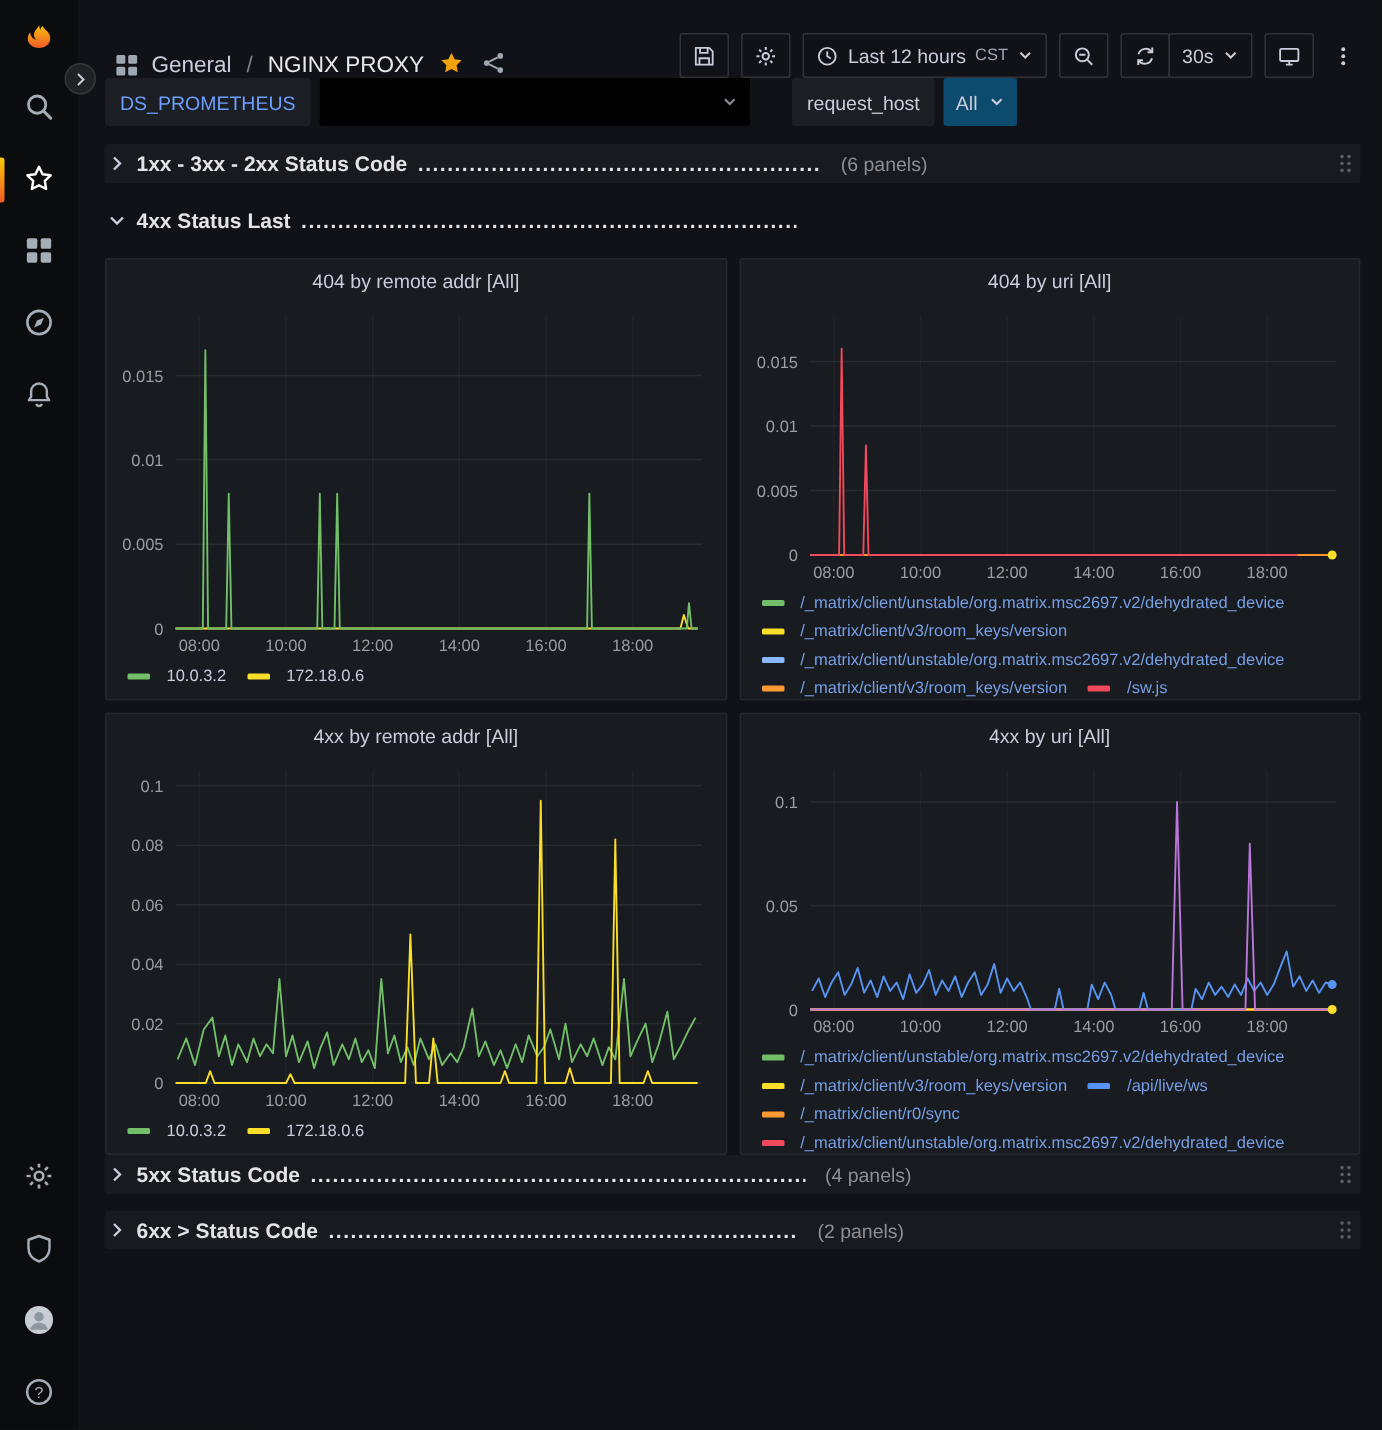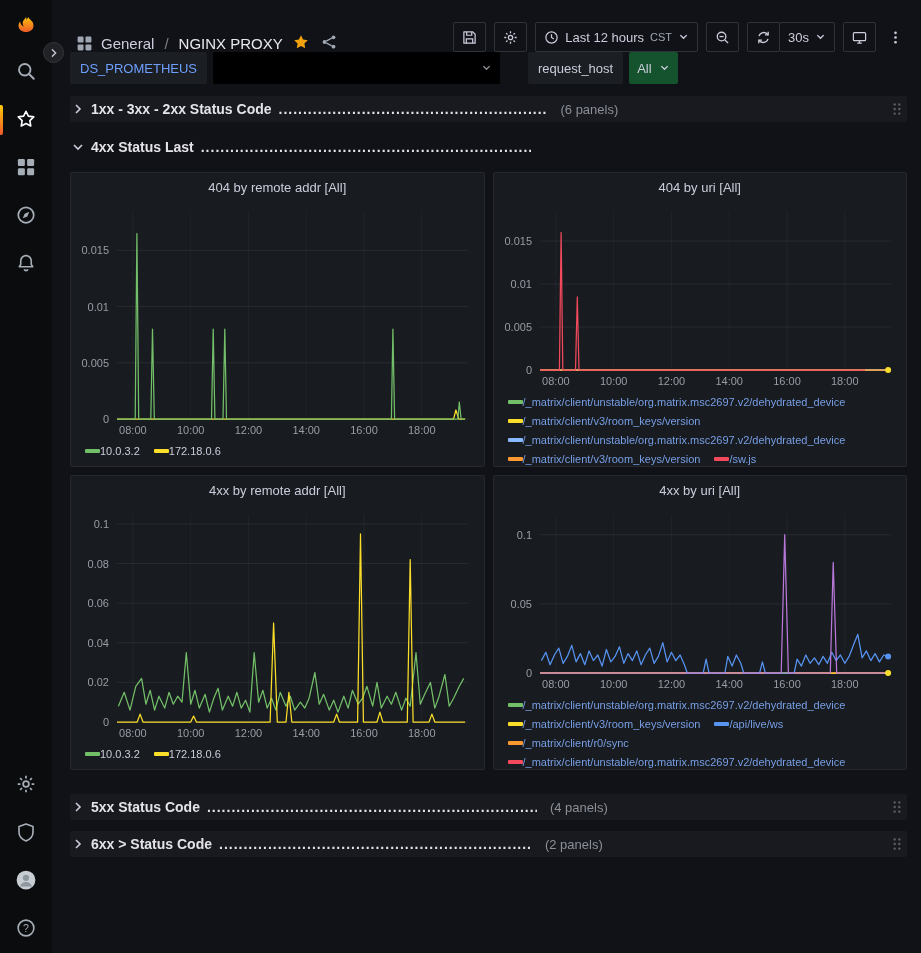--- a/index.html
+++ b/index.html
@@ -46,47 +46,47 @@
   .grp .tb-btn + .tb-btn{margin-left:-1px}
 
   
   .subbar{height:38px;flex-shrink:0;display:flex;align-items:flex-start;padding:0 14px 0 18px;gap:6px}
   .var-label{height:32px;display:inline-flex;align-items:center;padding:0 10px;background:#1b1e23;
     border-radius:2px;font-weight:500;cursor:pointer}
   .var-label.ds{color:#6e9fff}
   .var-select{height:32px;display:inline-flex;align-items:center;justify-content:flex-end;
     border-radius:2px;cursor:pointer;padding:0 8px}
   .var-select.redacted{width:287px;background:#000000;color:#8b9097}
-  .var-select.plain{background:#14532d;color:#ccccdc;gap:7px}
+  .var-select.plain{background:#0c4a6e;color:#ccccdc;gap:7px}
   .var-gap{width:16px}
 
   
   .dash{flex:1;overflow:hidden;padding:6px 14px 0 18px}
   .row-header{height:26px;display:flex;align-items:center;gap:7px;margin-bottom:12px;cursor:pointer;
     padding:0 4px 0 2px;border-radius:2px}
   .row-header.collapsed{background:rgba(204,204,220,0.045)}
   .row-header .chev{display:flex;color:#ccccdc}
   .row-header .chev svg{width:12px;height:12px}
   .row-title{font-size:14px;font-weight:700;color:#e3e3e8;white-space:nowrap}
   .row-dots{font-size:14px;font-weight:700;color:#e3e3e8;letter-spacing:1px;overflow:hidden;white-space:nowrap;max-width:330px}
   .row-count{font-size:13px;color:#8a8f98;margin-left:6px;white-space:nowrap}
   .row-flex{flex:1}
   .drag-dots{color:#585d66;display:flex}
   .drag-dots svg{width:12px;height:16px}
 
-  .grid2{display:grid;grid-template-columns:1fr 1fr;gap:8px;margin-bottom:24px}
+  .grid2{display:grid;grid-template-columns:1fr 1fr;gap:8px;margin-bottom:0}
   .panel{height:295px;background:#181b1f;border:1px solid rgba(204,204,220,0.07);border-radius:2px;
     display:flex;flex-direction:column;overflow:hidden}
   .panel-header{height:28px;flex-shrink:0;display:flex;align-items:center;justify-content:center;
     font-size:13px;font-weight:500;color:#ccccdc;cursor:pointer}
   .chart-wrap{flex:1;min-height:0}
   .chart-wrap svg{display:block}
   .legend{flex-shrink:0;display:flex;flex-wrap:wrap;align-content:flex-start;column-gap:14px;
     padding:0 10px 6px 14px;font-size:11px;overflow:hidden}
-  .legend-item{display:inline-flex;align-items:center;gap:0;white-space:nowrap;height:19px;cursor:pointer}
+  .legend-item{display:inline-flex;align-items:center;gap:11px;white-space:nowrap;height:19px;cursor:pointer}
   .swatch{width:15px;height:4px;border-radius:1px;flex-shrink:0}
   .l-label{color:#ccccdc}
   .legend.multi{height:74px;padding-bottom:0}
   .legend.multi .l-label{color:#779fe6}
 </style>
 </head>
 <body>
 
 <div class="app">
 

